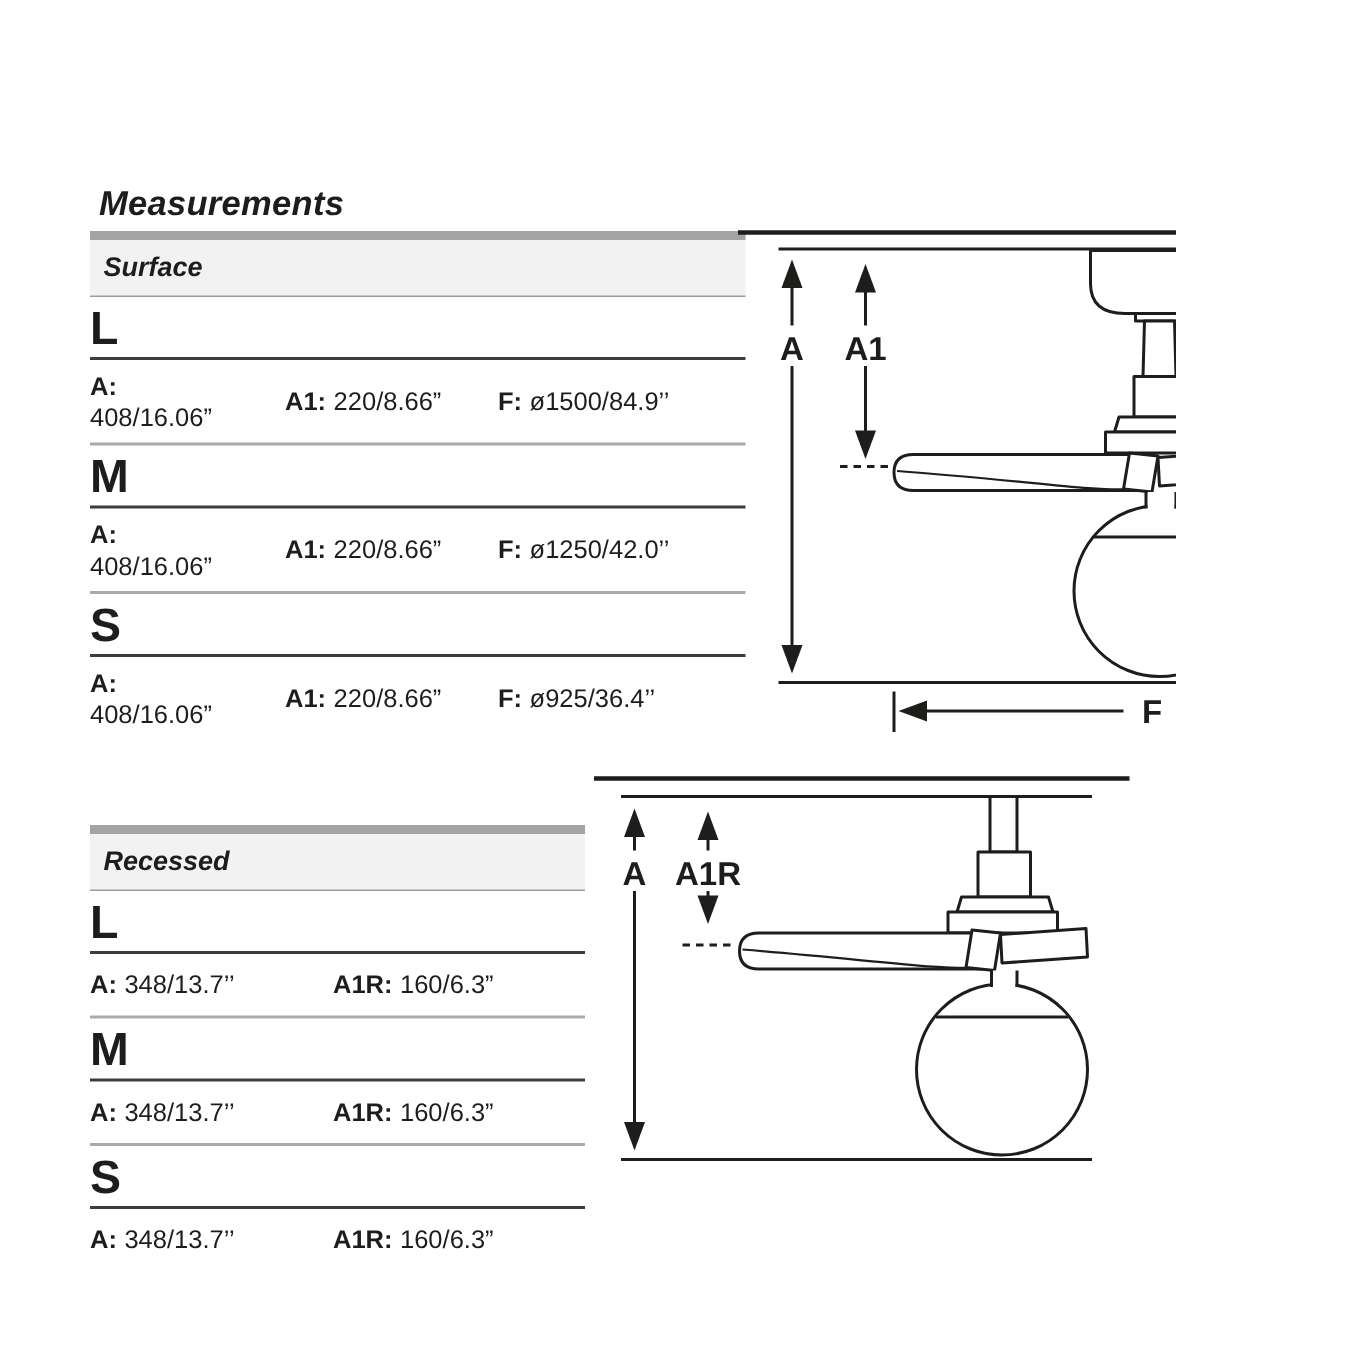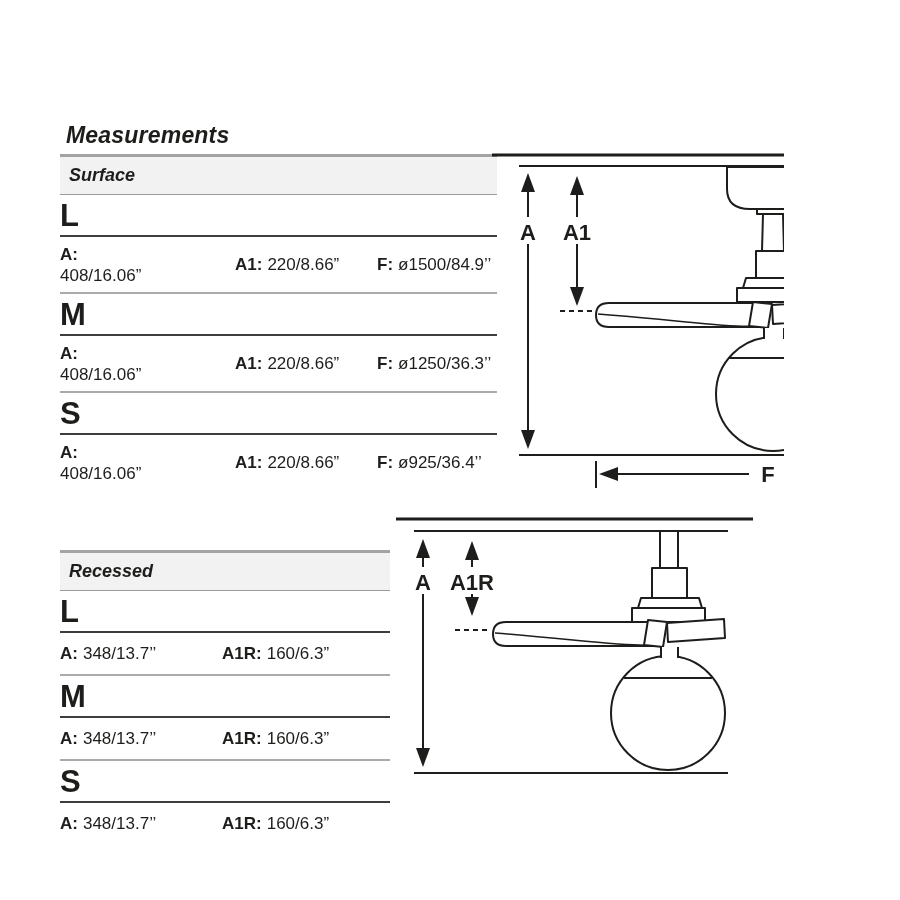--- a/index.html
+++ b/index.html
@@ -2,34 +2,34 @@
 <html><head>
 <meta charset="utf-8">
 <style>
   html,body{margin:0;padding:0;background:#ffffff;}
   #page{position:relative;width:784px;height:900px;background:#fff;overflow:hidden;
         font-family:"Liberation Sans",sans-serif;color:#1d1d1b;}
   .title{position:absolute;left:66px;top:122px;font-size:23px;font-weight:bold;
          font-style:italic;letter-spacing:0.2px;}
   
   .spec-table{position:absolute;}
-  .spec-table .band{border-top:3px solid #a3a3a3;border-bottom:1px solid #9b9b9b;
+  .spec-table .band{border-top:6px solid #a3a3a3;border-bottom:1px solid #9b9b9b;
       background:#f2f2f2;height:37px;display:flex;align-items:center;padding-left:9px;
       font-size:18px;font-weight:bold;font-style:italic;}
   .size-row{height:39px;border-bottom:2px solid #3d3d3d;display:flex;align-items:center;
       font-size:31px;font-weight:bold;line-height:1;padding-top:1px;}
   .data-row{border-bottom:2px solid #aaaaaa;display:flex;align-items:center;font-size:17px;}
   .data-row.last{border-bottom:none;}
   .surface .data-row{height:55px;}
   .recessed .data-row{height:41px;}
   .lbl{font-weight:bold;margin-right:5px;}
   .cell{display:flex;align-items:center;}
   .cell.stacked{display:block;line-height:21px;}
   .surface .col-a{width:130px;}
-  .surface .col-a1{width:142px;margin-left:45px;}
+  .surface .col-a1{width:142px;}
   .surface .col-f{flex:1;}
   .recessed .col-a{width:162px;}
   .recessed .col-a1r{flex:1;}
   
   svg{position:absolute;overflow:visible;}
   .stroke{fill:none;stroke:#1d1d1b;stroke-width:2;}
   .shape{fill:#ffffff;stroke:#1d1d1b;stroke-width:2;stroke-linejoin:round;}
   .thick{stroke-width:3;}
   .thin{stroke-width:1.5;}
   .arrow{fill:#1d1d1b;stroke:none;}
@@ -70,21 +70,21 @@
       <div class="cell stacked col-a">
         <div class="lbl">A:</div>
         <div>408/16.06”</div>
       </div>
       <div class="cell col-a1">
         <span class="lbl">A1:</span>
         <span>220/8.66”</span>
       </div>
       <div class="cell col-f">
         <span class="lbl">F:</span>
-        <span>ø1250/36.3’’</span>
+        <span>ø1250/42.0’’</span>
       </div>
     </div>
 
     <div class="size-row">S</div>
     <div class="data-row last">
       <div class="cell stacked col-a">
         <div class="lbl">A:</div>
         <div>408/16.06”</div>
       </div>
       <div class="cell col-a1">

